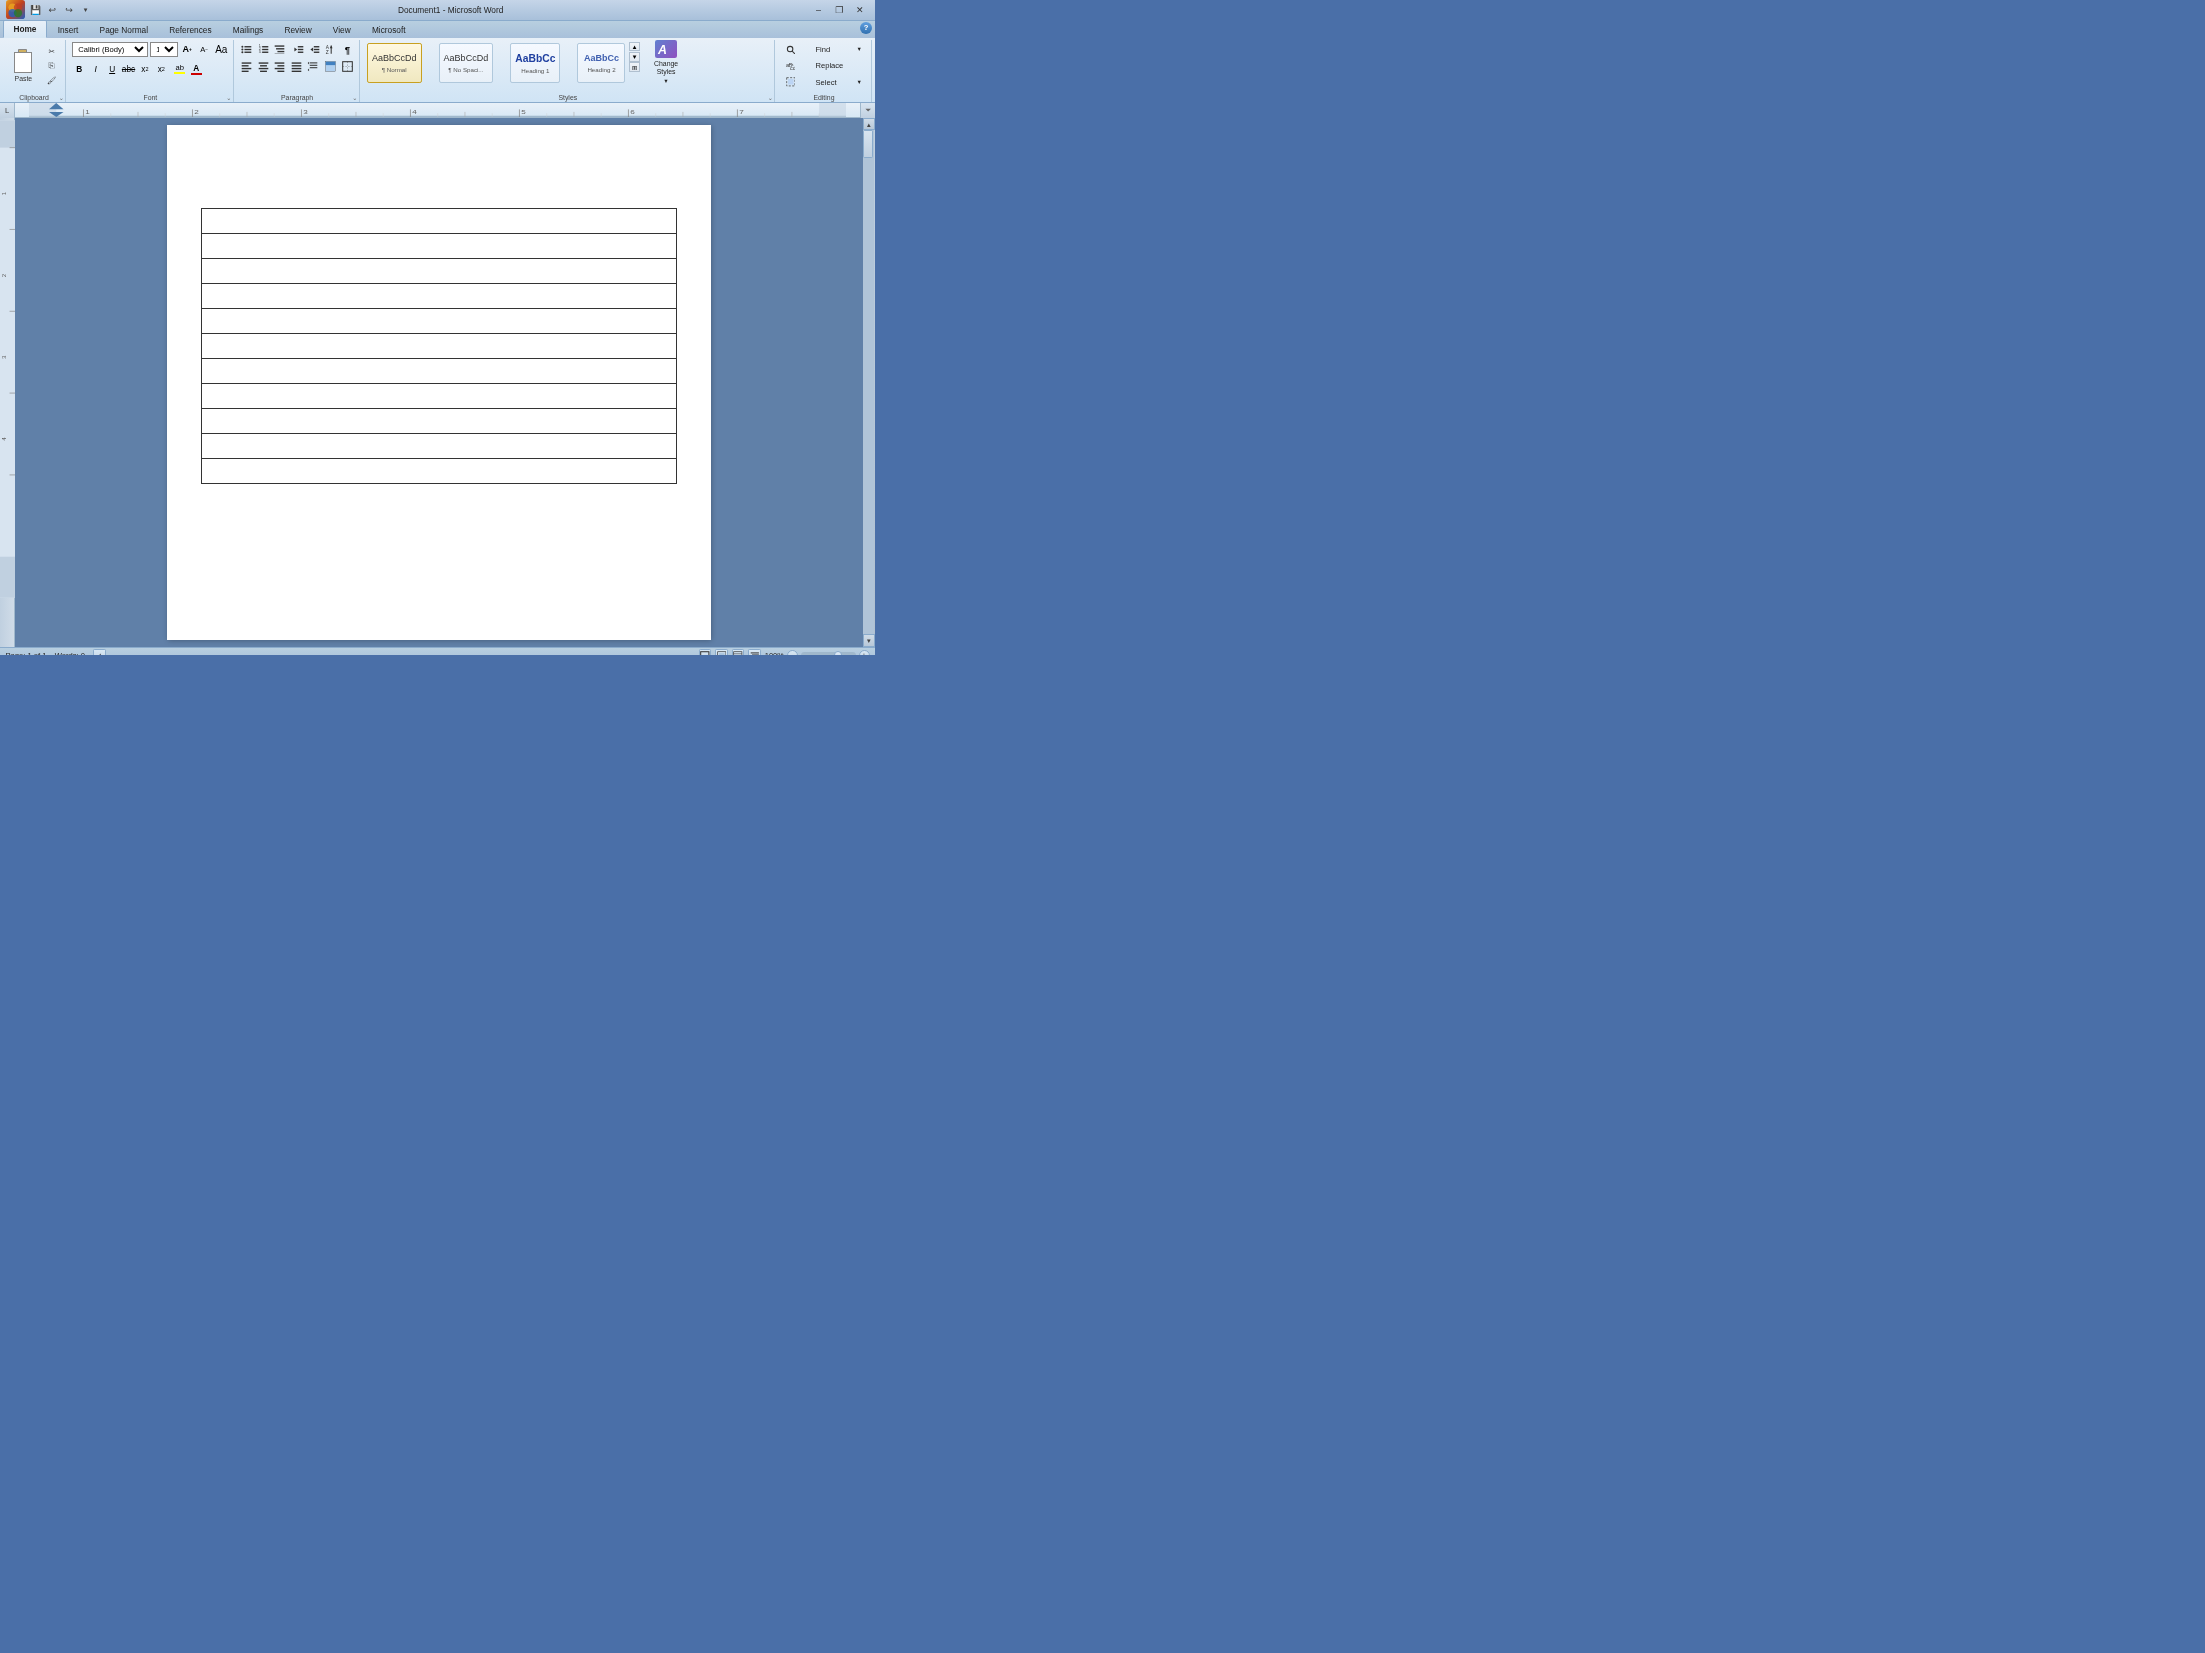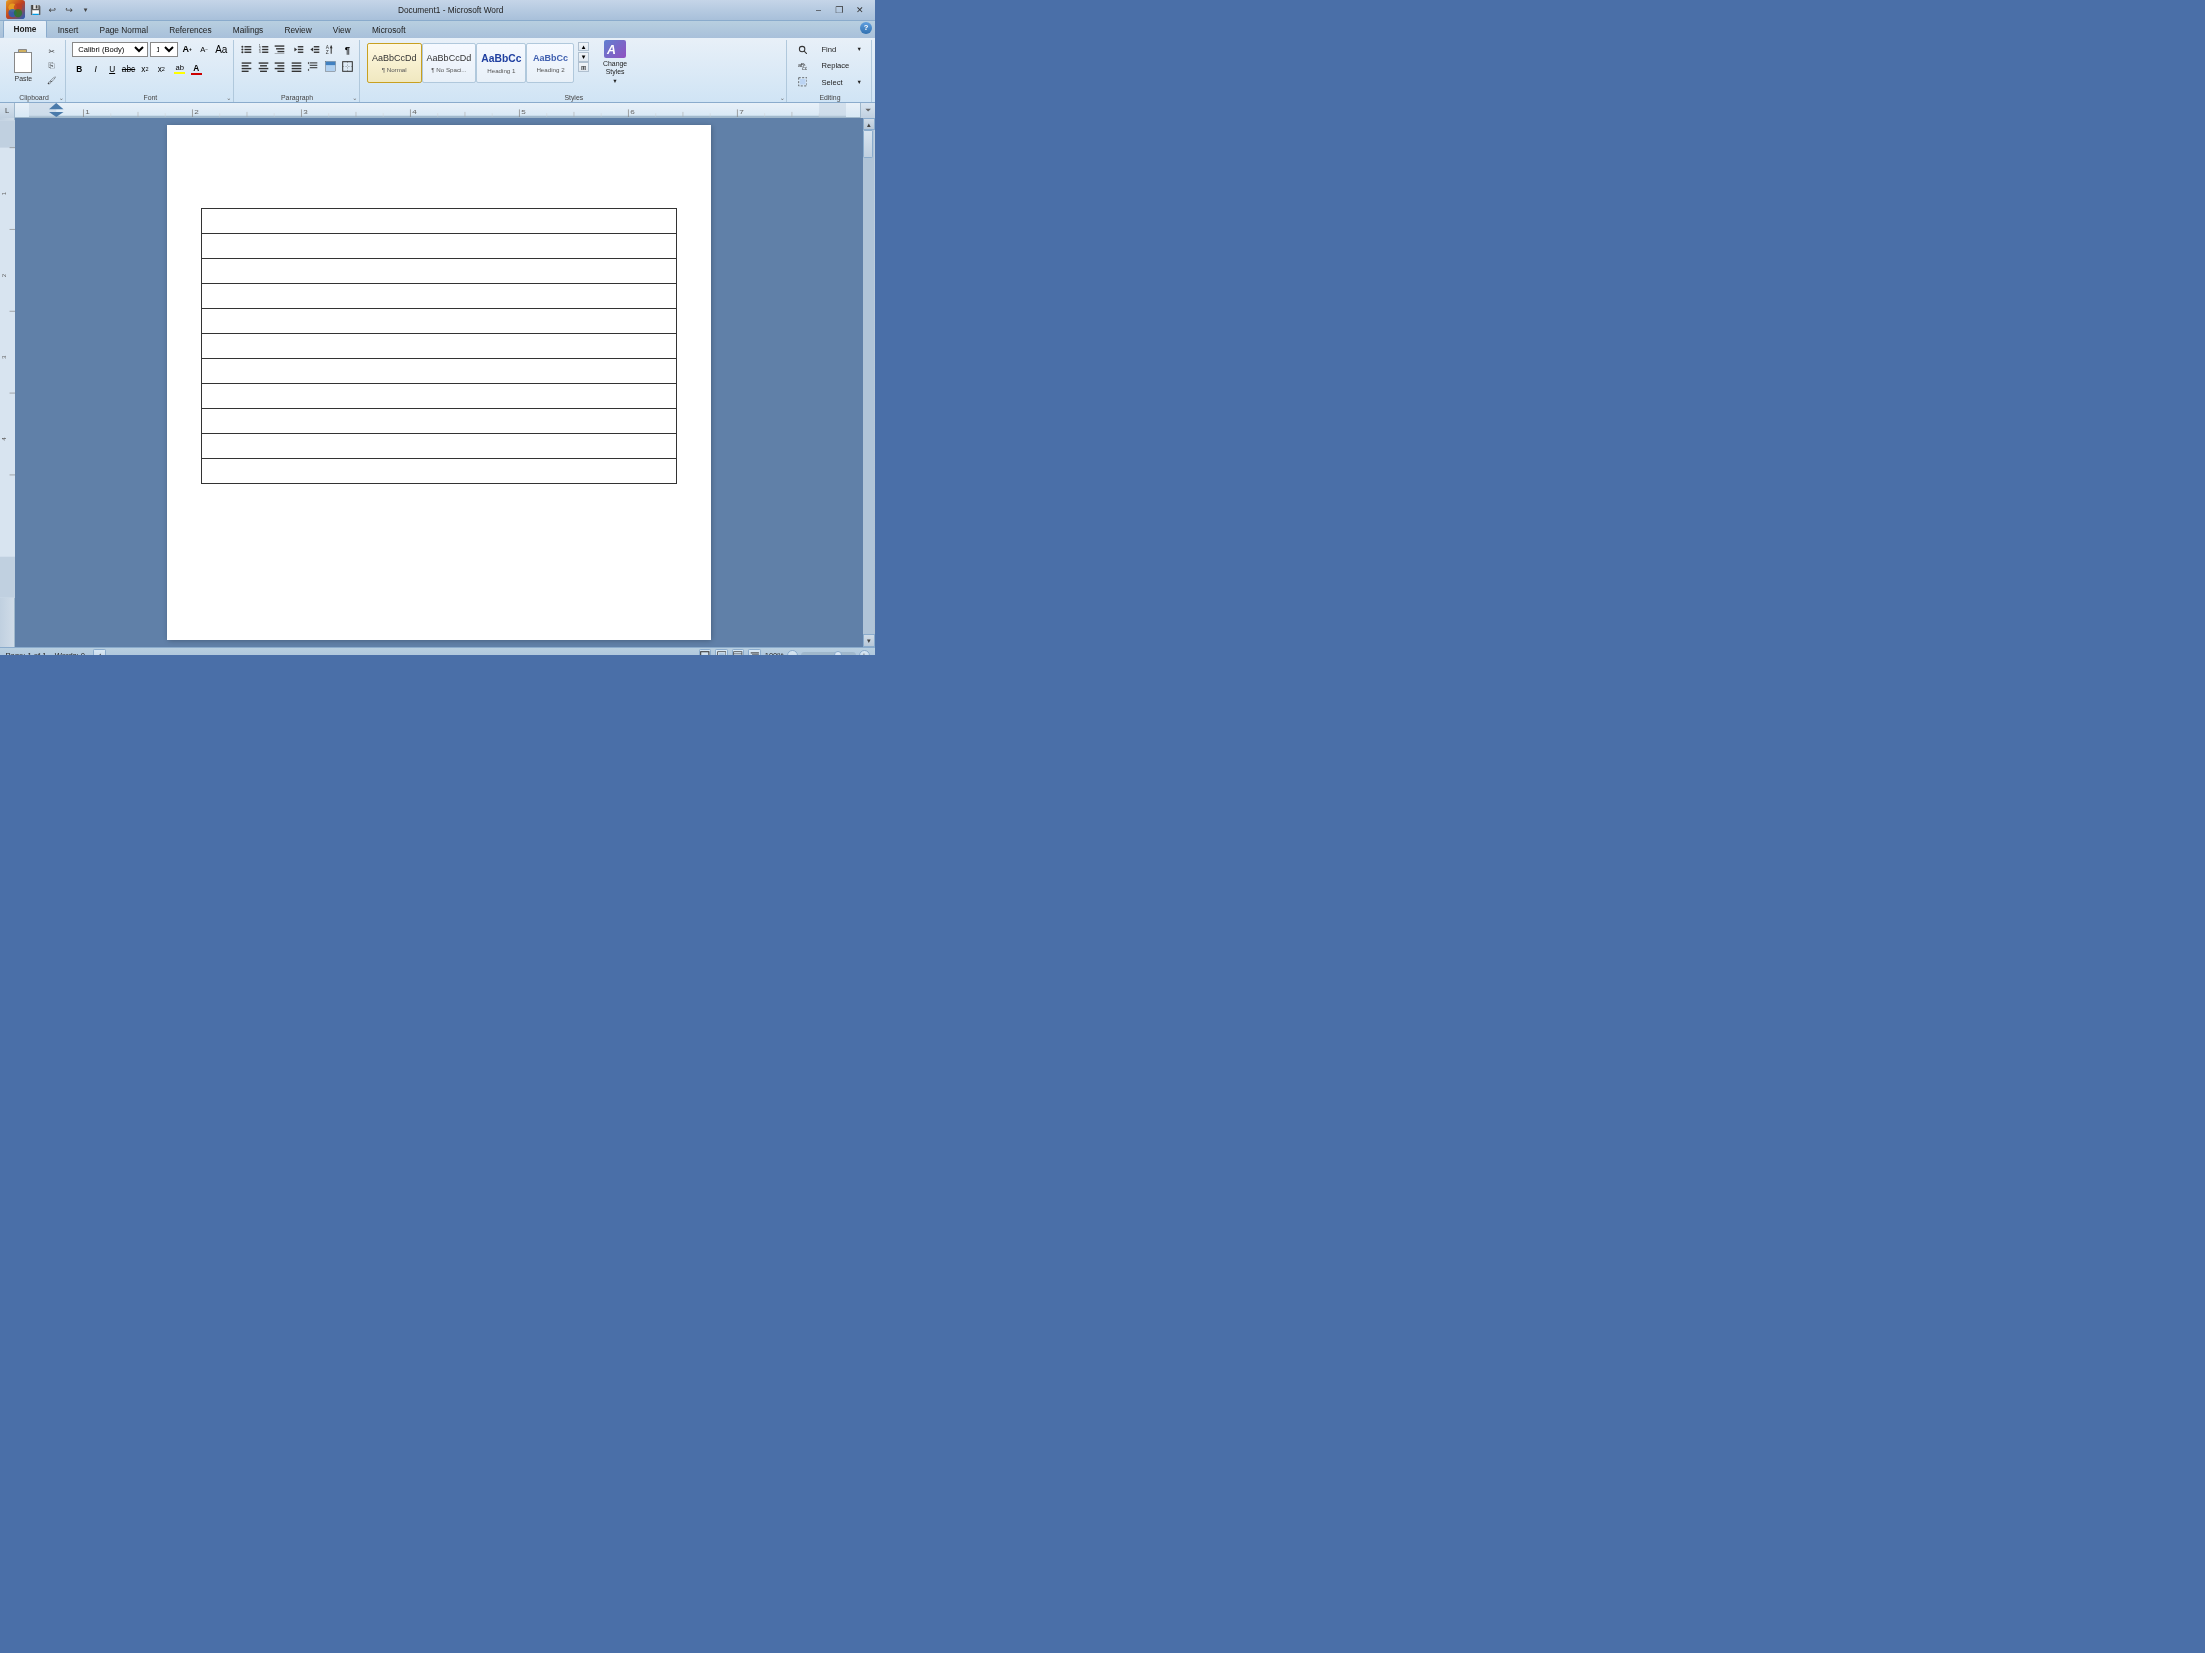--- a/index.html
+++ b/index.html
@@ -226,21 +226,21 @@
     .para-row { display: flex; align-items: center; gap: 1.4px; }
 
     
     #styles-group {
       flex: 1;
       min-width: 193px;
     }
     .styles-gallery {
       display: flex;
       align-items: center;
-      gap: 0;
+      gap: 17px;
       padding: 1.4px;
       justify-content: space-between;
     }
     .style-btn {
       display: flex;
       flex-direction: column;
       align-items: center;
       justify-content: center;
       padding: 2.8px 4.1px;
       border: 0.7px solid #b0c8dc;
@@ -291,21 +291,21 @@
       font-size: 11px;
       font-style: italic;
       font-weight: bold;
     }
 
     
     .editing-group { min-width: 69px; }
     .editing-btn {
       display: flex;
       align-items: center;
-      gap: 14px;
+      gap: 20px;
       padding: 2.1px 4.1px;
       border: 0.7px solid transparent;
       border-radius: 2.1px;
       cursor: pointer;
       background: transparent;
       font-size: 7.6px;
       color: #222;
       width: 100%;
       height: 15px;
     }

